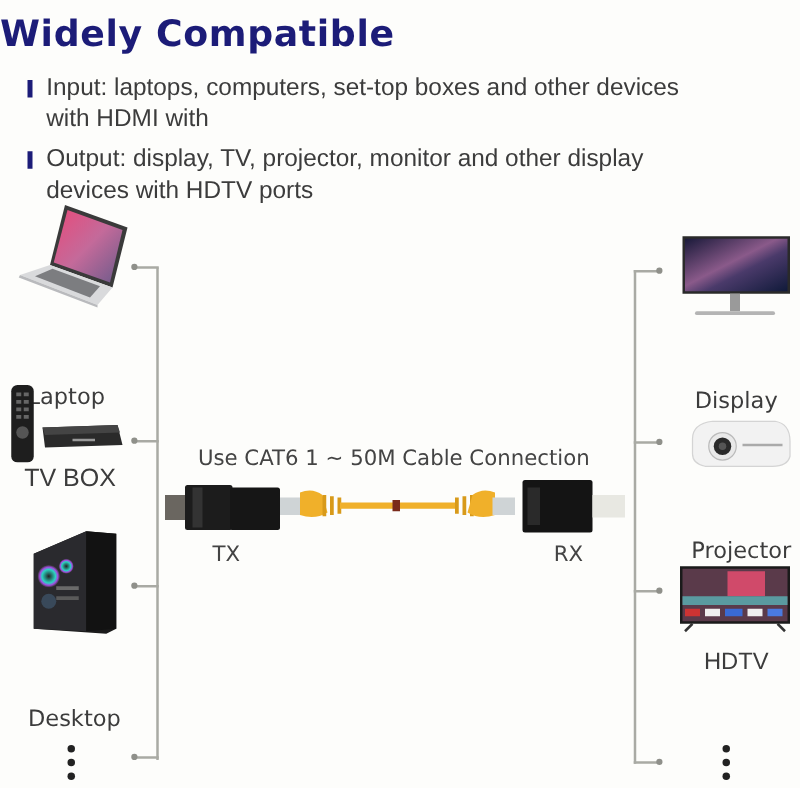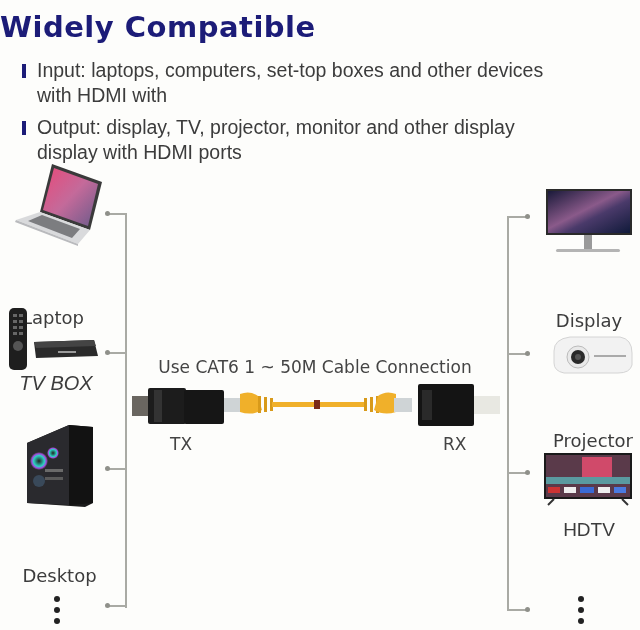--- a/index.html
+++ b/index.html
@@ -31,21 +31,21 @@
 <div class="abs title">Widely  Compatible</div>
 
 <div class="abs bullet" style="top:58px;">
   <span class="mark"></span>
   <span class="txt">Input: laptops, computers, set-top boxes and other devices</span>
   <span class="txt">with HDMI with</span>
 </div>
 <div class="abs bullet" style="top:115px;">
   <span class="mark"></span>
   <span class="txt">Output: display, TV, projector, monitor and other display</span>
-  <span class="txt">display with HDMI ports</span>
+  <span class="txt">devices with HDTV ports</span>
 </div>
 
 <div class="abs vline" style="left:125px; top:214px; height:394px;"></div>
 <div class="abs hline" style="left:107px; top:213px; width:20px;"></div>
 <div class="abs hline" style="left:107px; top:352px; width:20px;"></div>
 <div class="abs hline" style="left:107px; top:468px; width:20px;"></div>
 <div class="abs hline" style="left:107px; top:605px; width:20px;"></div>
 <div class="abs dotend" style="left:105px; top:211px;"></div>
 <div class="abs dotend" style="left:105px; top:350px;"></div>
 <div class="abs dotend" style="left:105px; top:466px;"></div>
@@ -91,21 +91,21 @@
         <rect x="13" y="18" width="4" height="3"></rect>
       <rect x="7" y="24" width="4" height="3"></rect>
         <rect x="13" y="24" width="4" height="3"></rect>
     </g>
     <circle cx="12" cy="38" r="5" fill="#555"></circle>
     <polygon points="28,34 88,32 92,48 30,50" fill="#2a2a2a"></polygon>
     <polygon points="28,34 88,32 90,38 30,40" fill="#444"></polygon>
     <rect x="52" y="43" width="18" height="2" fill="#9a9a9a"></rect>
   </svg>
 </div>
-<div class="abs label-lib" style="left:6px; top:372px; width:100px; font-size:20px;font-style:italic;">TV BOX</div>
+<div class="abs label-lib" style="left:6px; top:372px; width:100px; font-size:20px;">TV BOX</div>
 
 <div class="abs" style="left:25px; top:423px; width:72px; height:86px;">
   <svg width="72" height="86" viewBox="0 0 72 86">
     <defs>
       <radialGradient id="rgb" cx="0.5" cy="0.5" r="0.5">
         <stop offset="0" stop-color="#222"></stop>
         <stop offset="0.6" stop-color="#2bd4c2"></stop>
         <stop offset="0.8" stop-color="#a24ce0"></stop>
         <stop offset="1" stop-color="#333"></stop>
       </radialGradient>

